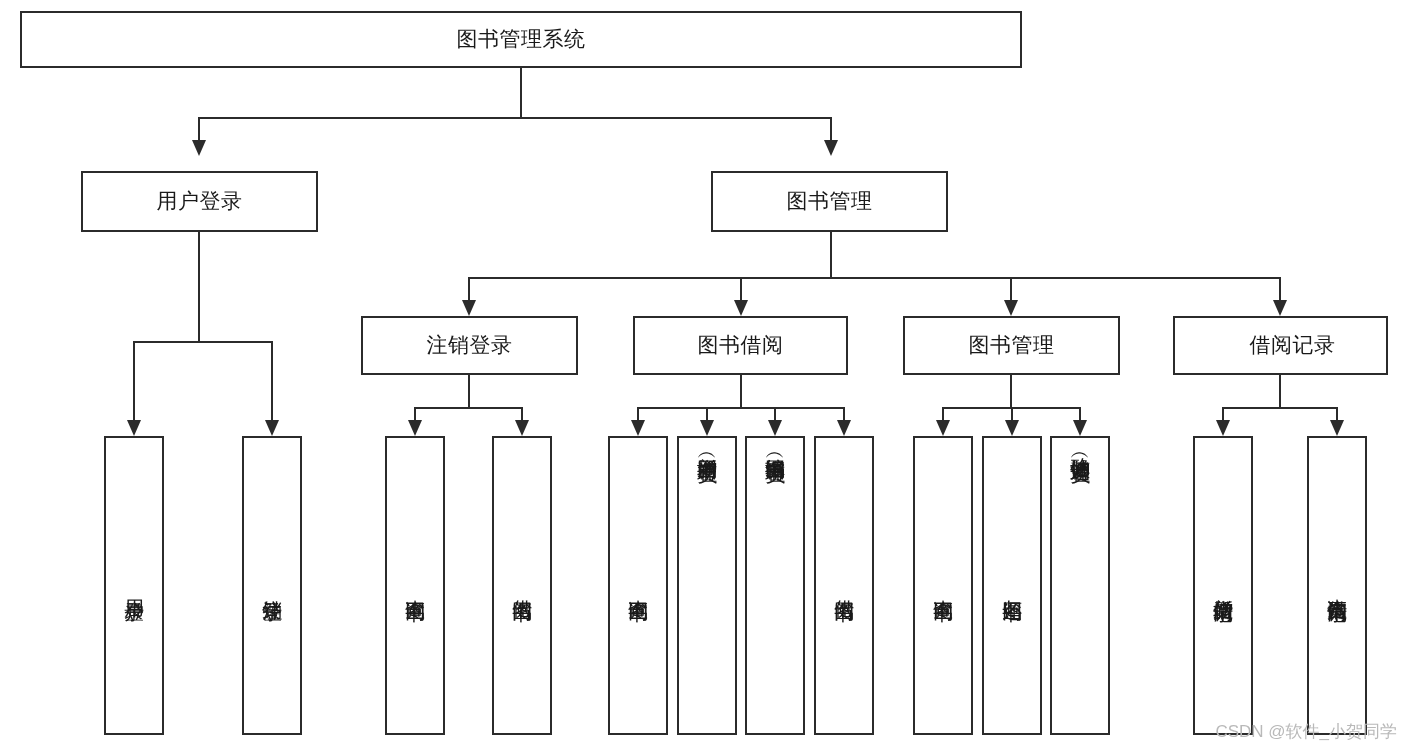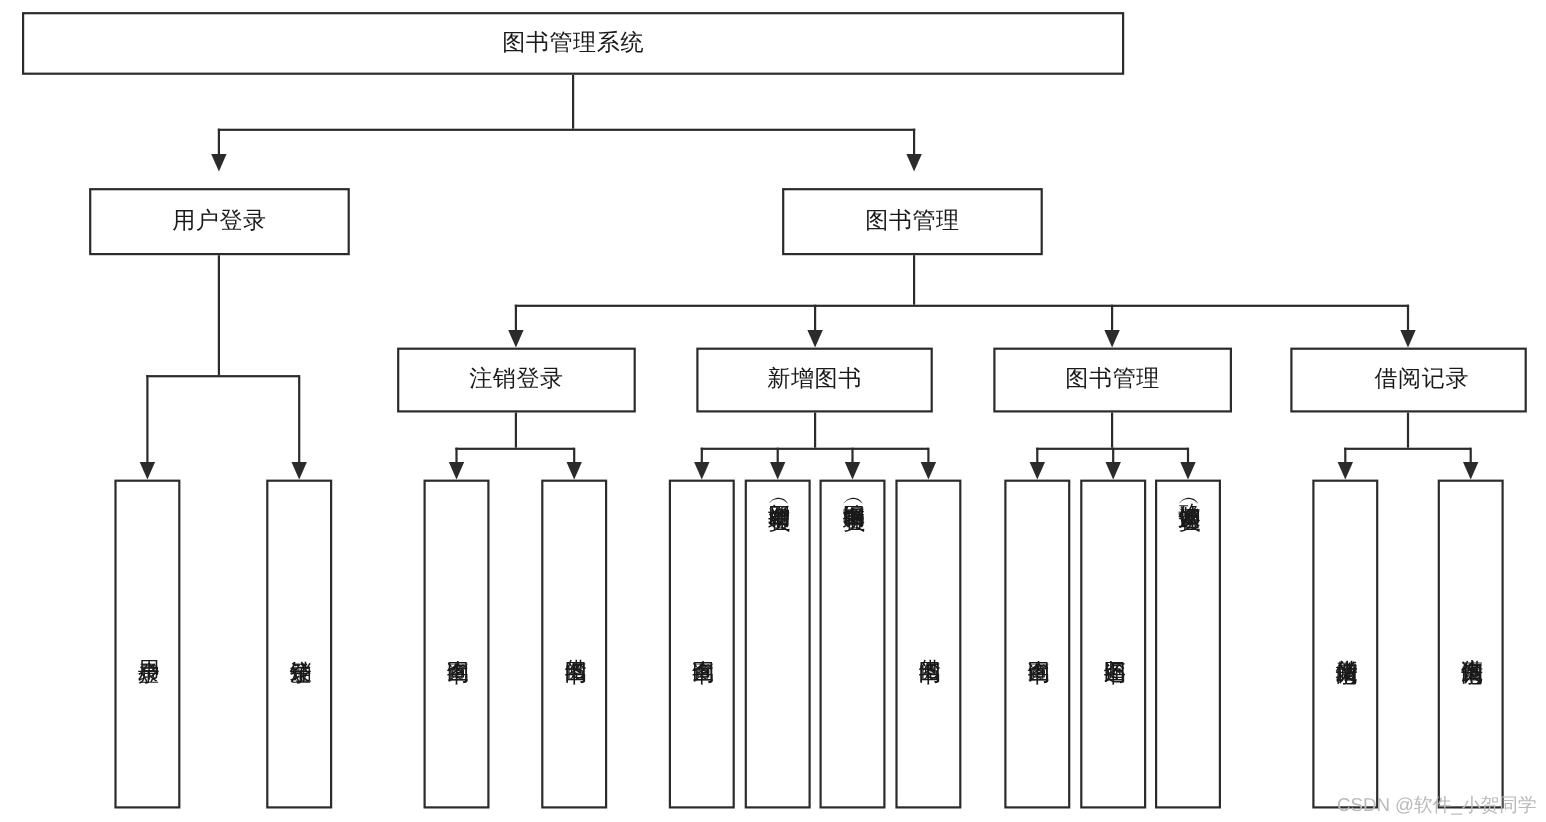--- a/index.html
+++ b/index.html
@@ -124,21 +124,21 @@
   <div class="arrow" style="left:734px; top:300px;"></div>
   <div class="edge v" style="left:1010px; top:277px; height:23px;"></div>
   <div class="arrow" style="left:1004px; top:300px;"></div>
   <div class="edge v" style="left:1279px; top:277px; height:23px;"></div>
   <div class="arrow" style="left:1273px; top:300px;"></div>
 
   <div class="node" style="left:361px; top:316px; width:217px; height:59px;">
     <span class="label">注销登录</span>
   </div>
   <div class="node" style="left:633px; top:316px; width:215px; height:59px;">
-    <span class="label">新增图书</span>
+    <span class="label">图书借阅</span>
   </div>
   <div class="node" style="left:903px; top:316px; width:217px; height:59px;">
     <span class="label">图书管理</span>
   </div>
   <div class="node" style="left:1173px; top:316px; width:215px; height:59px;padding-left:24px;">
     <span class="label">借阅记录</span>
   </div>
 
   <div class="edge v" style="left:468px; top:375px; height:32px;"></div>
   <div class="edge h" style="left:414px; top:407px; width:108px;"></div>

